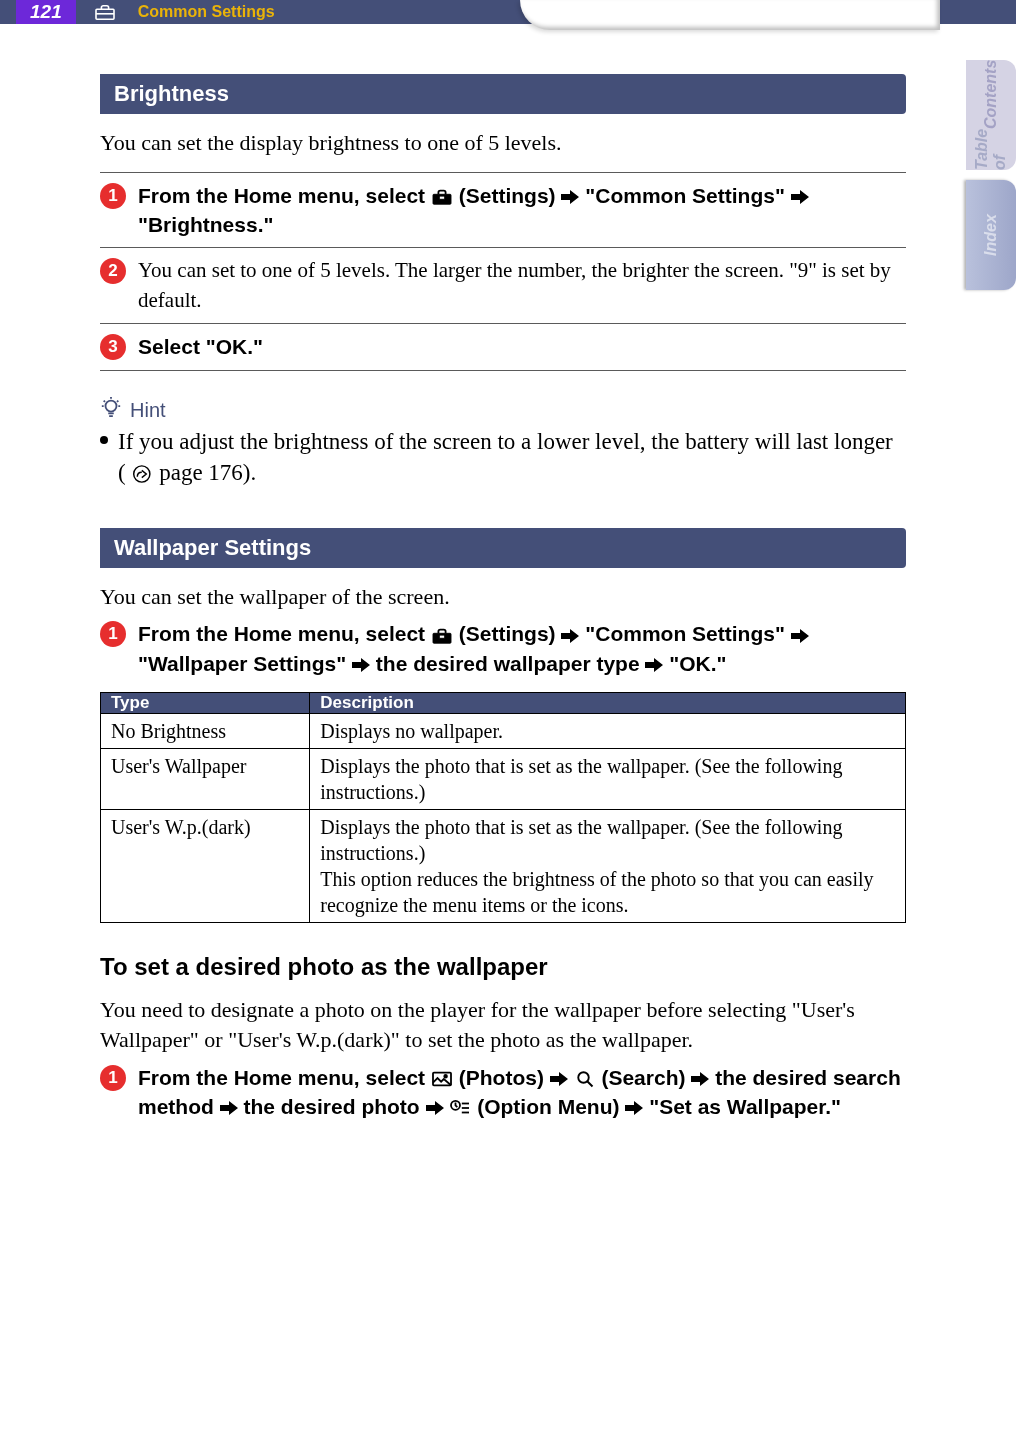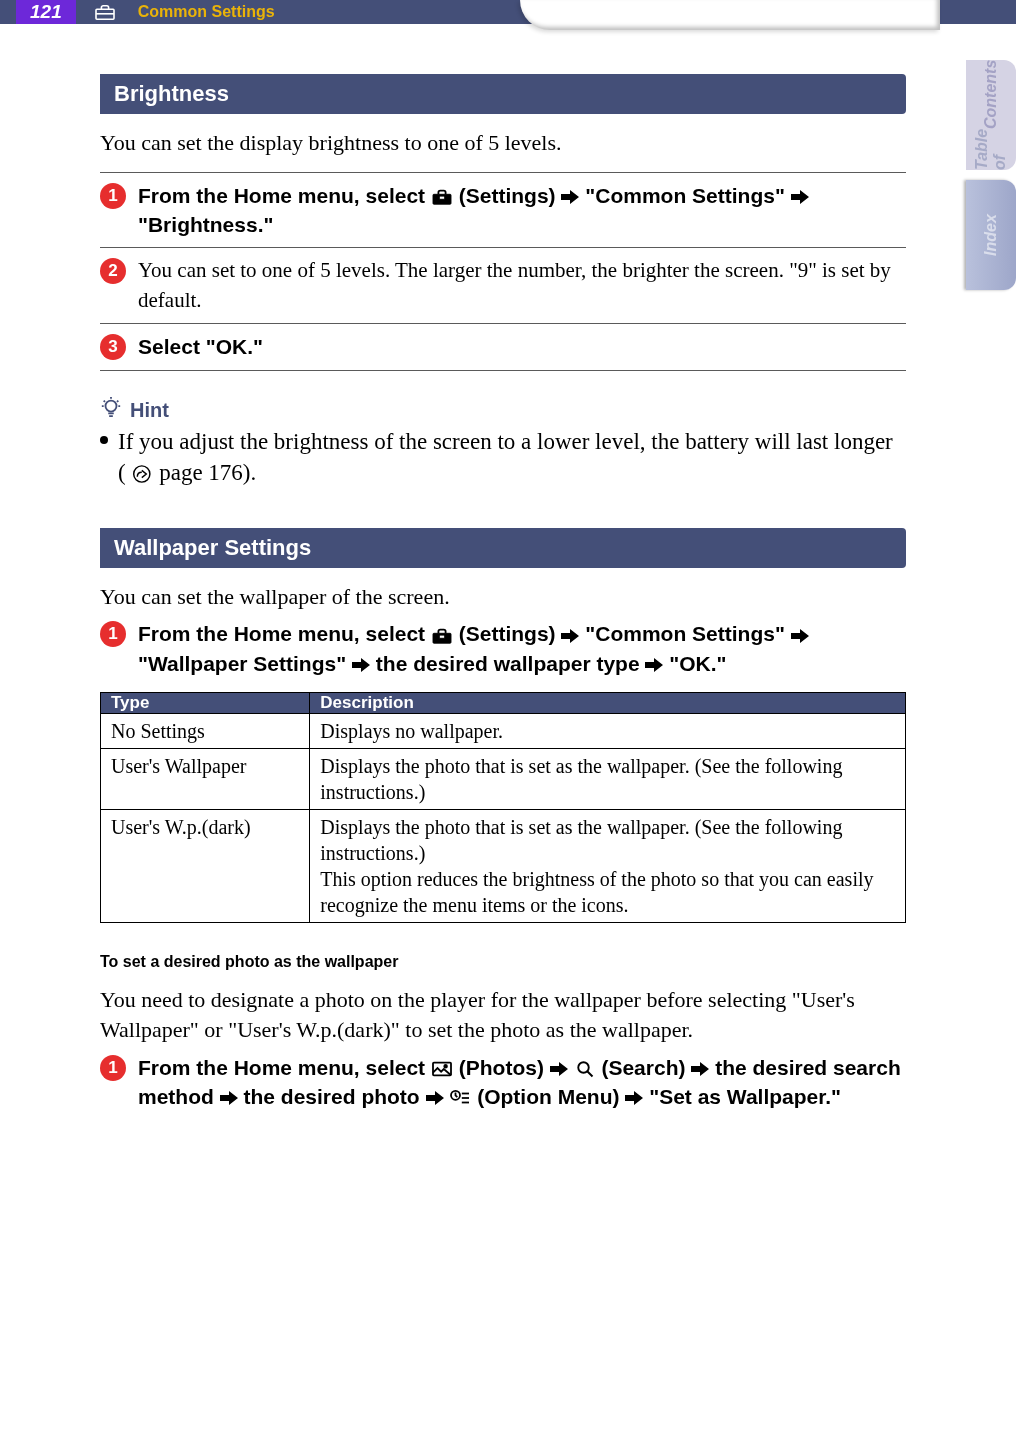--- a/index.html
+++ b/index.html
@@ -159,21 +159,21 @@
     align-items: center;
   }
   .arrow svg { width: 18px; height: 14px; }
 
   .hint-row {
     display: flex;
     gap: 8px;
     align-items: baseline;
     margin: 22px 0 4px 0;
     color: #444f78;
-    font-weight: 700;
+    font-weight: 400;
   }
   .hint-row svg { width: 22px; height: 24px; flex-shrink: 0; position: relative; top: 2px; }
   .hint-title { font-size: 20px; }
 
   .bullet-row {
     display: flex;
     gap: 10px;
     font-family: "Times New Roman", Times, serif;
     font-size: 23px;
     line-height: 1.35;
@@ -201,21 +201,21 @@
     padding: 4px 10px;
     font-family: "Times New Roman", Times, serif;
     font-size: 20px;
     line-height: 1.3;
     vertical-align: top;
   }
   table.desc td:first-child { width: 26%; }
 
   .subhead {
     font-weight: 700;
-    font-size: 16px;
+    font-size: 24px;
     margin: 20px 0 6px 0;
   }
 
 </style>
 </head>
 <body>
 
 <div class="topbar">
   <div class="pagenum">121</div>
   <span class="top-icon">
@@ -364,21 +364,21 @@
     </div>
   </div>
 
   <table class="desc">
     <tbody>
         <tr>
       <th>Type</th>
       <th>Description</th>
     </tr>
     <tr>
-      <td>No Settings</td>
+      <td>No Brightness</td>
       <td>Displays no wallpaper.</td>
     </tr>
     <tr>
       <td>User's Wallpaper</td>
       <td>Displays the photo that is set as the wallpaper. (See the following instructions.)</td>
     </tr>
     <tr>
       <td>User's W.p.(dark)</td>
       <td style="white-space:pre-line">Displays the photo that is set as the wallpaper. (See the following instructions.)
 This option reduces the brightness of the photo so that you can easily recognize the menu items or the icons.</td>

